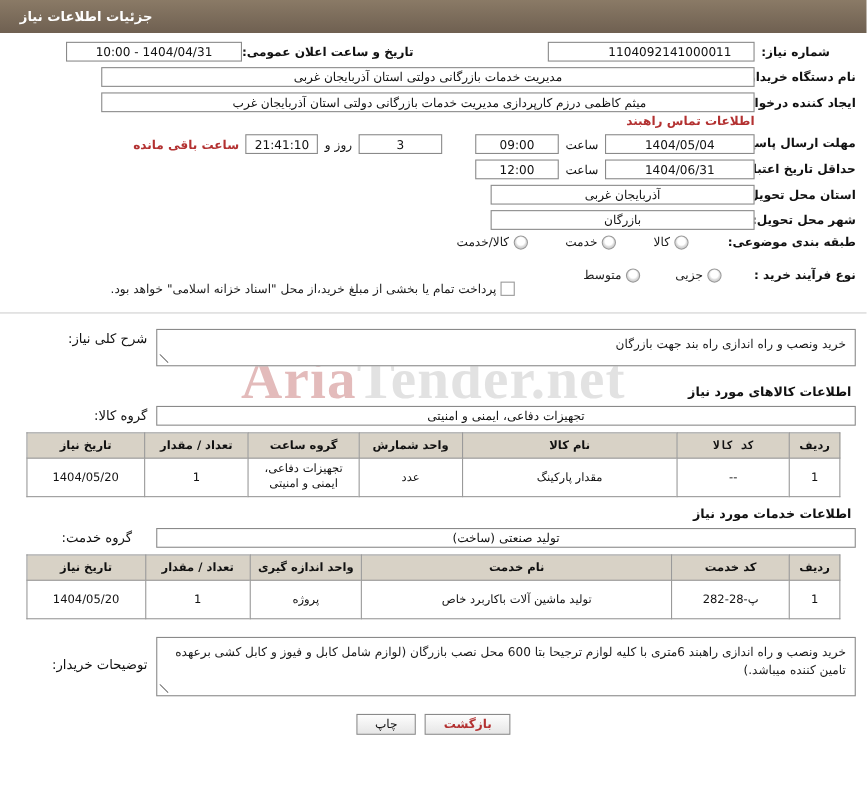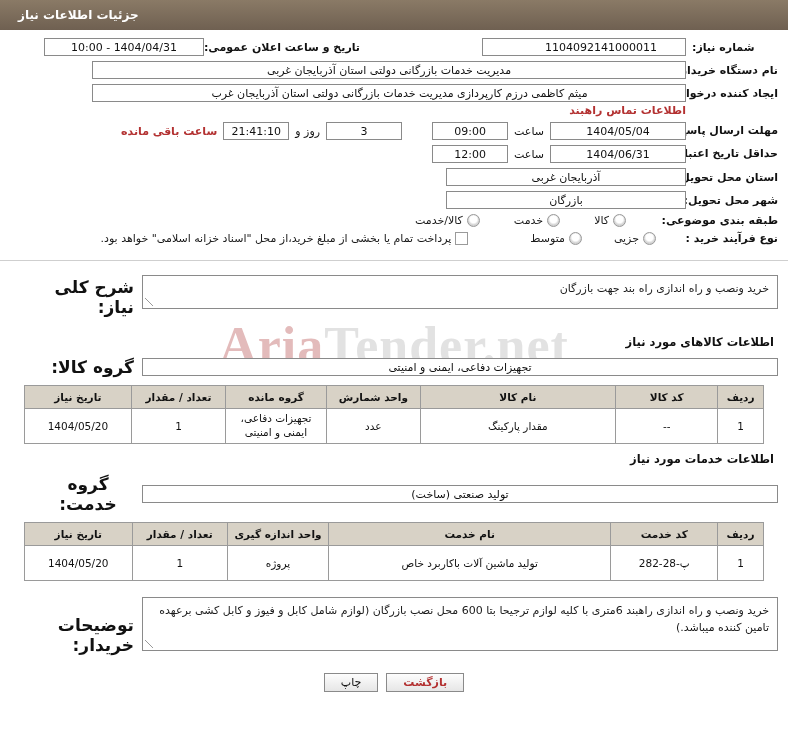--- a/index.html
+++ b/index.html
@@ -98,22 +98,22 @@
   }
   
   .sect-row {
     display: flex;
     align-items: flex-start;
     justify-content: flex-start;
     gap: 8px;
     margin: 6px 0;
   }
   .sect-title {
-    font-weight: bold;
-    font-size: 17px;
+    font-weight: normal;
+    font-size: 12px;
     color: #111;
     padding: 2px 0;
   }
   .sect-heading {
     font-weight: bold;
     font-size: 11.5px;
     color: #111;
     text-align: right;
     margin: 8px 4px 6px 0;
   }
@@ -210,21 +210,21 @@
   <div class="content">
 
     <div class="titlebar">
       <span>جزئیات اطلاعات نیاز</span>
     </div>
 
     <div class="panel">
 
       <div class="row" style="justify-content:flex-start;">
         <div class="lbl w130" style="width:86px;text-align:left;">شماره نیاز:</div>
-        <div class="fld ctr" style="width:204px;padding-left:40px;">1104092141000011</div>
+        <div class="fld ctr" style="width:188px;padding-left:40px;">1104092141000011</div>
         <div style="width:110px;"></div>
         <div class="lbl" style="width:150px;text-align:left;">تاریخ و ساعت اعلان عمومی:</div>
         <div class="fld ctr" style="width:160px;">1404/04/31 - 10:00</div>
       </div>
 
       <div class="row">
         <div class="lbl" style="width:86px;text-align:left;">نام دستگاه خریدار:</div>
         <div class="fld ctr" style="width:594px;">مدیریت خدمات بازرگانی دولتی استان آذربایجان غربی</div>
       </div>
 
@@ -288,21 +288,21 @@
       <div class="row">
         <div class="lbl" style="width:86px;text-align:left;">نوع فرآیند خرید :</div>
         <label class="radio" style="margin-right:30px;">
           <span class="dot"></span>
           <span>جزیی</span>
         </label>
         <label class="radio" style="margin-right:26px;">
           <span class="dot"></span>
           <span>متوسط</span>
         </label>
-        <label class="radio" style="margin-right:56px;">
+        <label class="radio" style="margin-right:56px;margin-top:24px;">
           <span class="chk"></span>
           <span>پرداخت تمام یا بخشی از مبلغ خرید،از محل "اسناد خزانه اسلامی" خواهد بود.</span>
         </label>
       </div>
 
     </div>
 
     <div style="padding:8px 10px 2px 10px;">
       <div class="sect-row">
         <div class="bigbox" style="width:636px;height:34px;">خرید ونصب و راه اندازی راه بند جهت بازرگان</div>
@@ -314,24 +314,24 @@
       <div class="sect-heading">اطلاعات کالاهای مورد نیاز</div>
       <div class="sect-row" style="align-items:center;">
         <div class="fld ctr" style="width:636px;height:18px;">تجهیزات دفاعی، ایمنی و امنیتی</div>
         <div class="sect-title" style="width:92px;text-align:right;">گروه کالا:</div>
       </div>
 
       <table class="grid">
         <thead>
           <tr>
             <th style="width:40px;">ردیف</th>
-            <th style="width:104px;">کد کالا</th>
+            <th style="width:104px;font-family:Liberation Mono, monospace;">کد کالا</th>
             <th style="width:206px;">نام کالا</th>
             <th style="width:92px;">واحد شمارش</th>
-            <th style="width:100px;">گروه مانده</th>
+            <th style="width:100px;">گروه ساعت</th>
             <th style="width:94px;">تعداد / مقدار</th>
             <th style="width:104px;">تاریخ نیاز</th>
           </tr>
         </thead>
         <tbody>
           <tr>
             <td>1</td>
             <td>--</td>
             <td>مقدار پارکینگ</td>
             <td>عدد</td>

